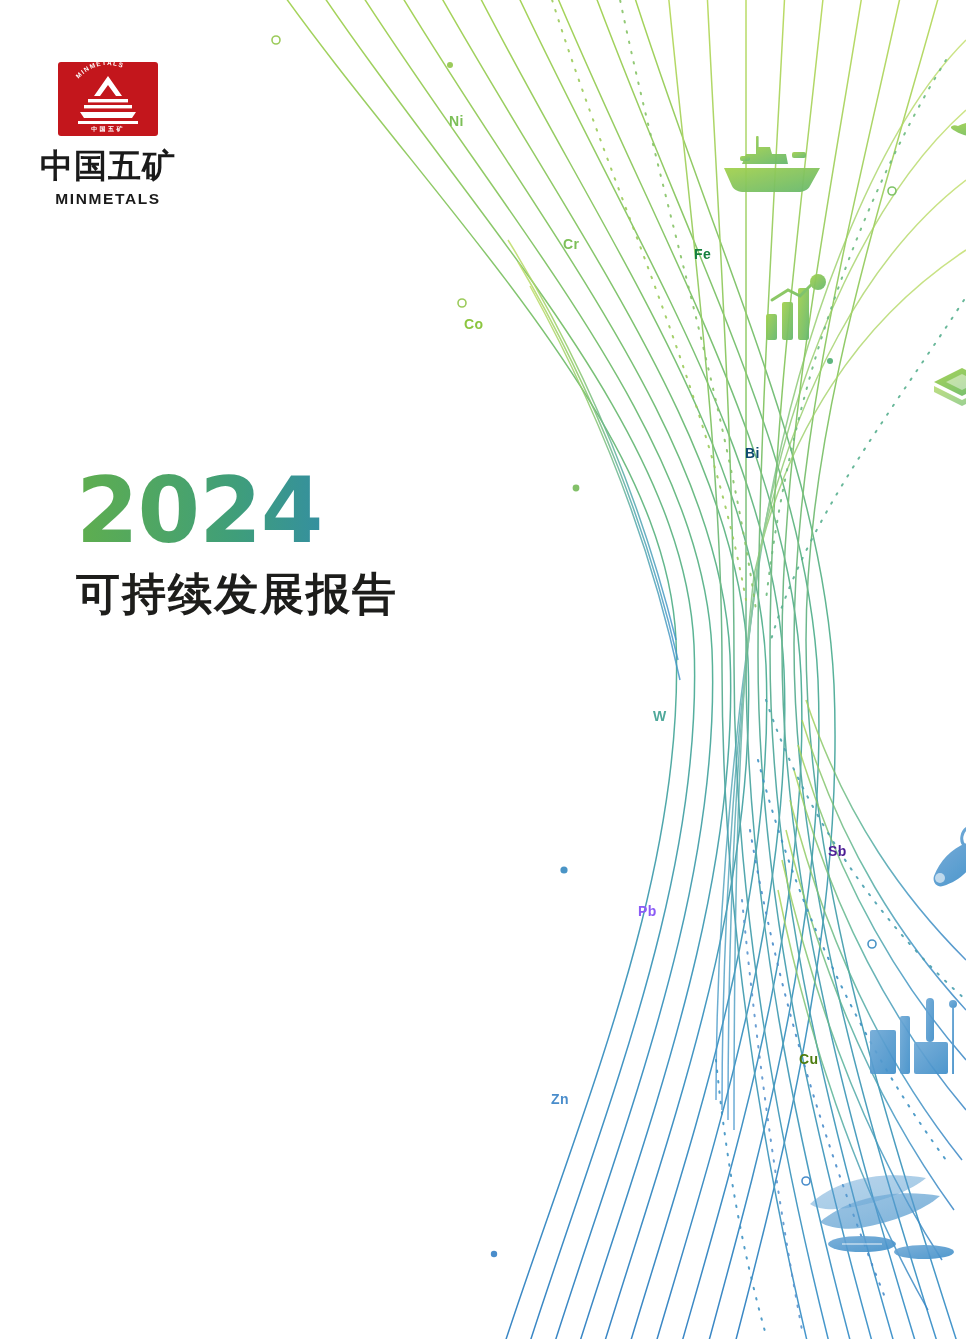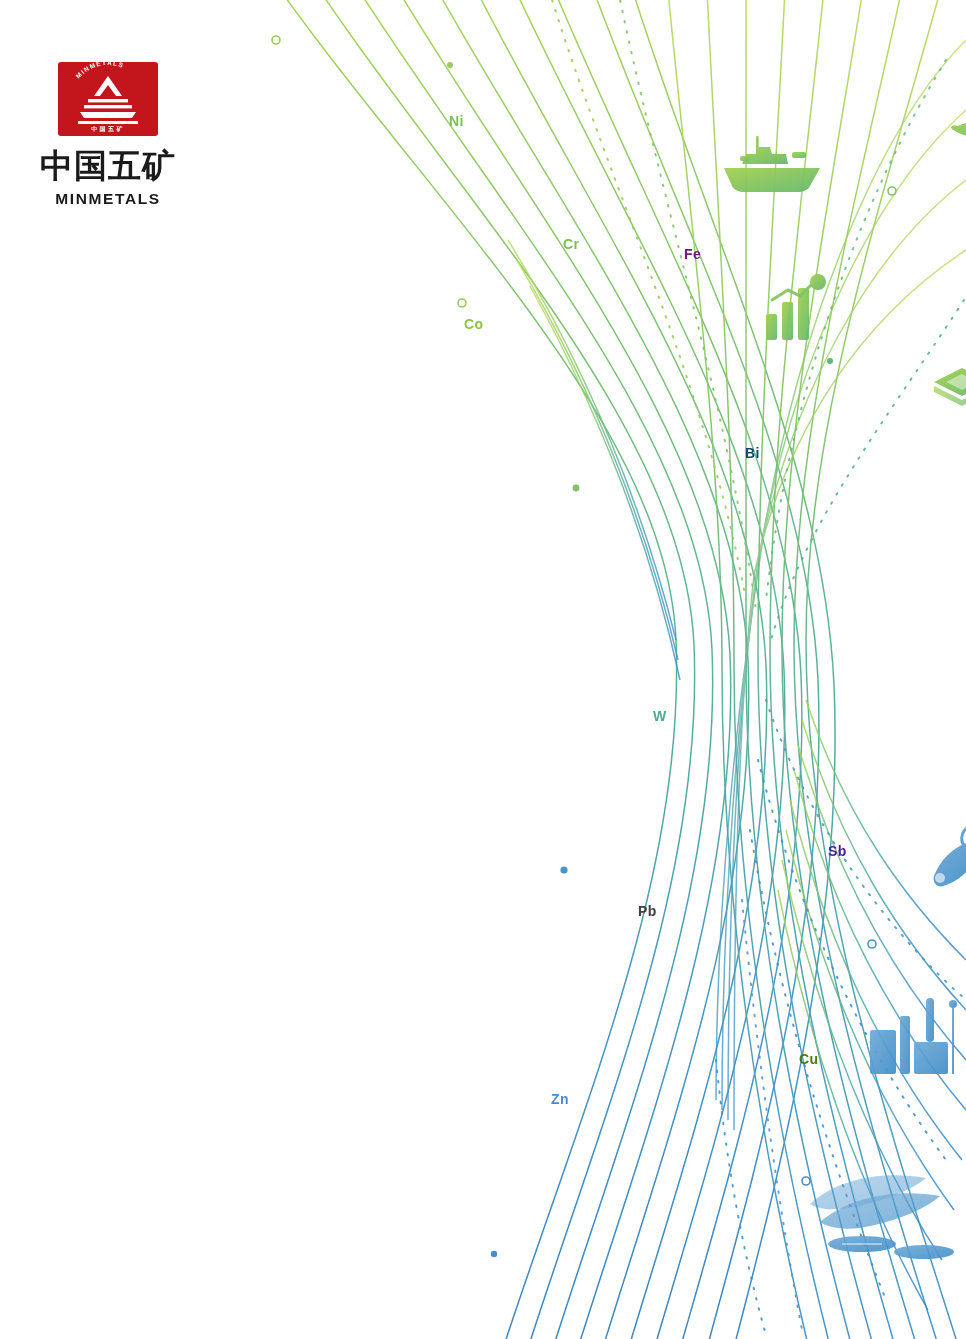--- a/index.html
+++ b/index.html
@@ -271,26 +271,26 @@
         <path d="M8,44 C34,20 78,10 124,18 C110,30 80,42 46,48 C32,50 16,50 8,44 z" opacity="0.55"></path>
         <path d="M18,62 C46,38 92,28 138,36 C122,50 92,62 58,68 C44,70 26,68 18,62 z" opacity="0.75"></path>
         <ellipse cx="60" cy="84" rx="34" ry="8"></ellipse>
         <ellipse cx="122" cy="92" rx="30" ry="7"></ellipse>
         <path d="M40,84 L80,84" stroke="#ffffff" stroke-width="1.6" opacity="0.6"></path>
       </g>
     </svg>
 
     <span class="elem-label" style="left:203px; top:113px; color:#7cbf57;">Ni</span>
     <span class="elem-label" style="left:317px; top:204px; color:#7cbf57;margin-top:32px;">Cr</span>
-    <span class="elem-label" style="left:438px; top:246px; color:#701a75;">Fe</span>
+    <span class="elem-label" style="left:448px; top:246px; color:#15803d;">Fe</span>
     <span class="elem-label" style="left:218px; top:316px; color:#8cc63f;">Co</span>
     <span class="elem-label" style="left:499px; top:445px; color:#0c4a6e;">Bi</span>
     <span class="elem-label" style="left:407px; top:708px; color:#4ea89a;">W</span>
     <span class="elem-label" style="left:582px; top:843px; color:#4c1d95;">Sb</span>
-    <span class="elem-label" style="left:392px; top:903px; color:#404040;">Pb</span>
+    <span class="elem-label" style="left:392px; top:903px; color:#8b5cf6;">Pb</span>
     <span class="elem-label" style="left:553px; top:1051px; color:#4d7c0f;">Cu</span>
     <span class="elem-label" style="left:305px; top:1091px; color:#4a8dcb;text-align:right;">Zn</span>
   </div>
 
   <div class="logo-block">
     <div class="logo-mark">
       <svg width="100" height="74" viewBox="0 0 100 74" xmlns="http://www.w3.org/2000/svg">
         <rect x="0" y="0" width="100" height="74" rx="3" fill="#c3161c"></rect>
 
         <path d="M50,14 L64,34 L58,34 L50,23 L42,34 L36,34 z" fill="#ffffff"></path>
@@ -304,14 +304,18 @@
           <textPath href="#arcTop" startOffset="10%">MINMETALS</textPath>
         </text>
 
         <text x="50" y="69" text-anchor="middle" font-family="Liberation Sans, sans-serif" font-size="6" font-weight="bold" fill="#ffffff" letter-spacing="2.4">中国五矿</text>
       </svg>
     </div>
     <div class="logo-cn">中国五矿</div>
     <div class="logo-en">MINMETALS</div>
   </div>
 
+  <div class="title-block">
+    <div class="year">2024</div>
+    <div class="subtitle">可持续发展报告</div>
+  </div>
 
 </div>
 
 </body></html>

